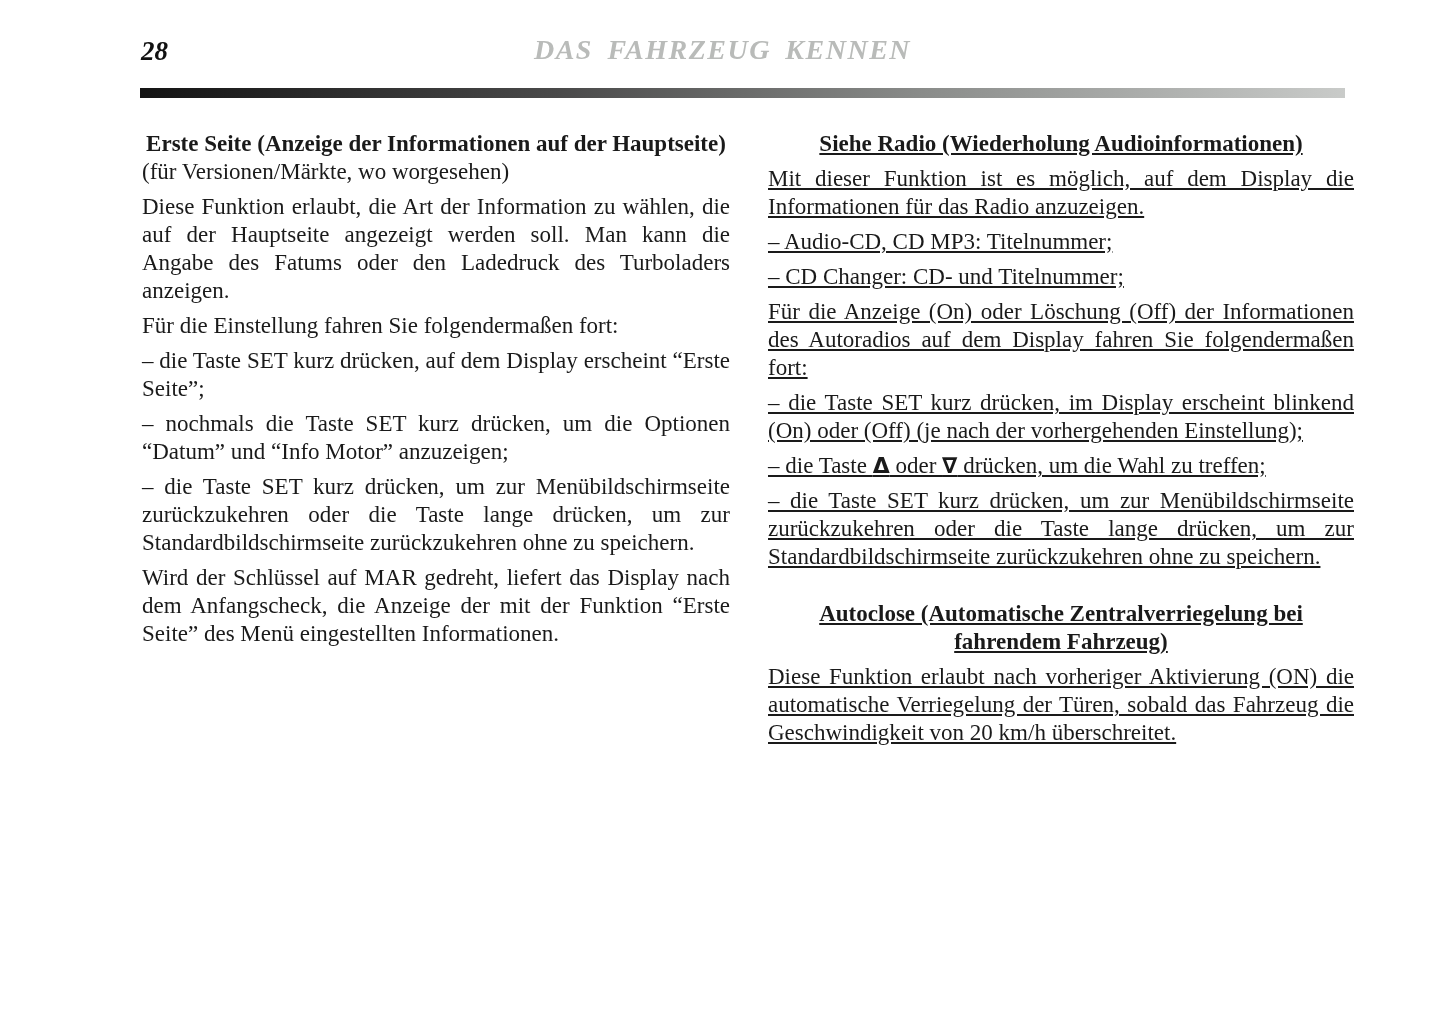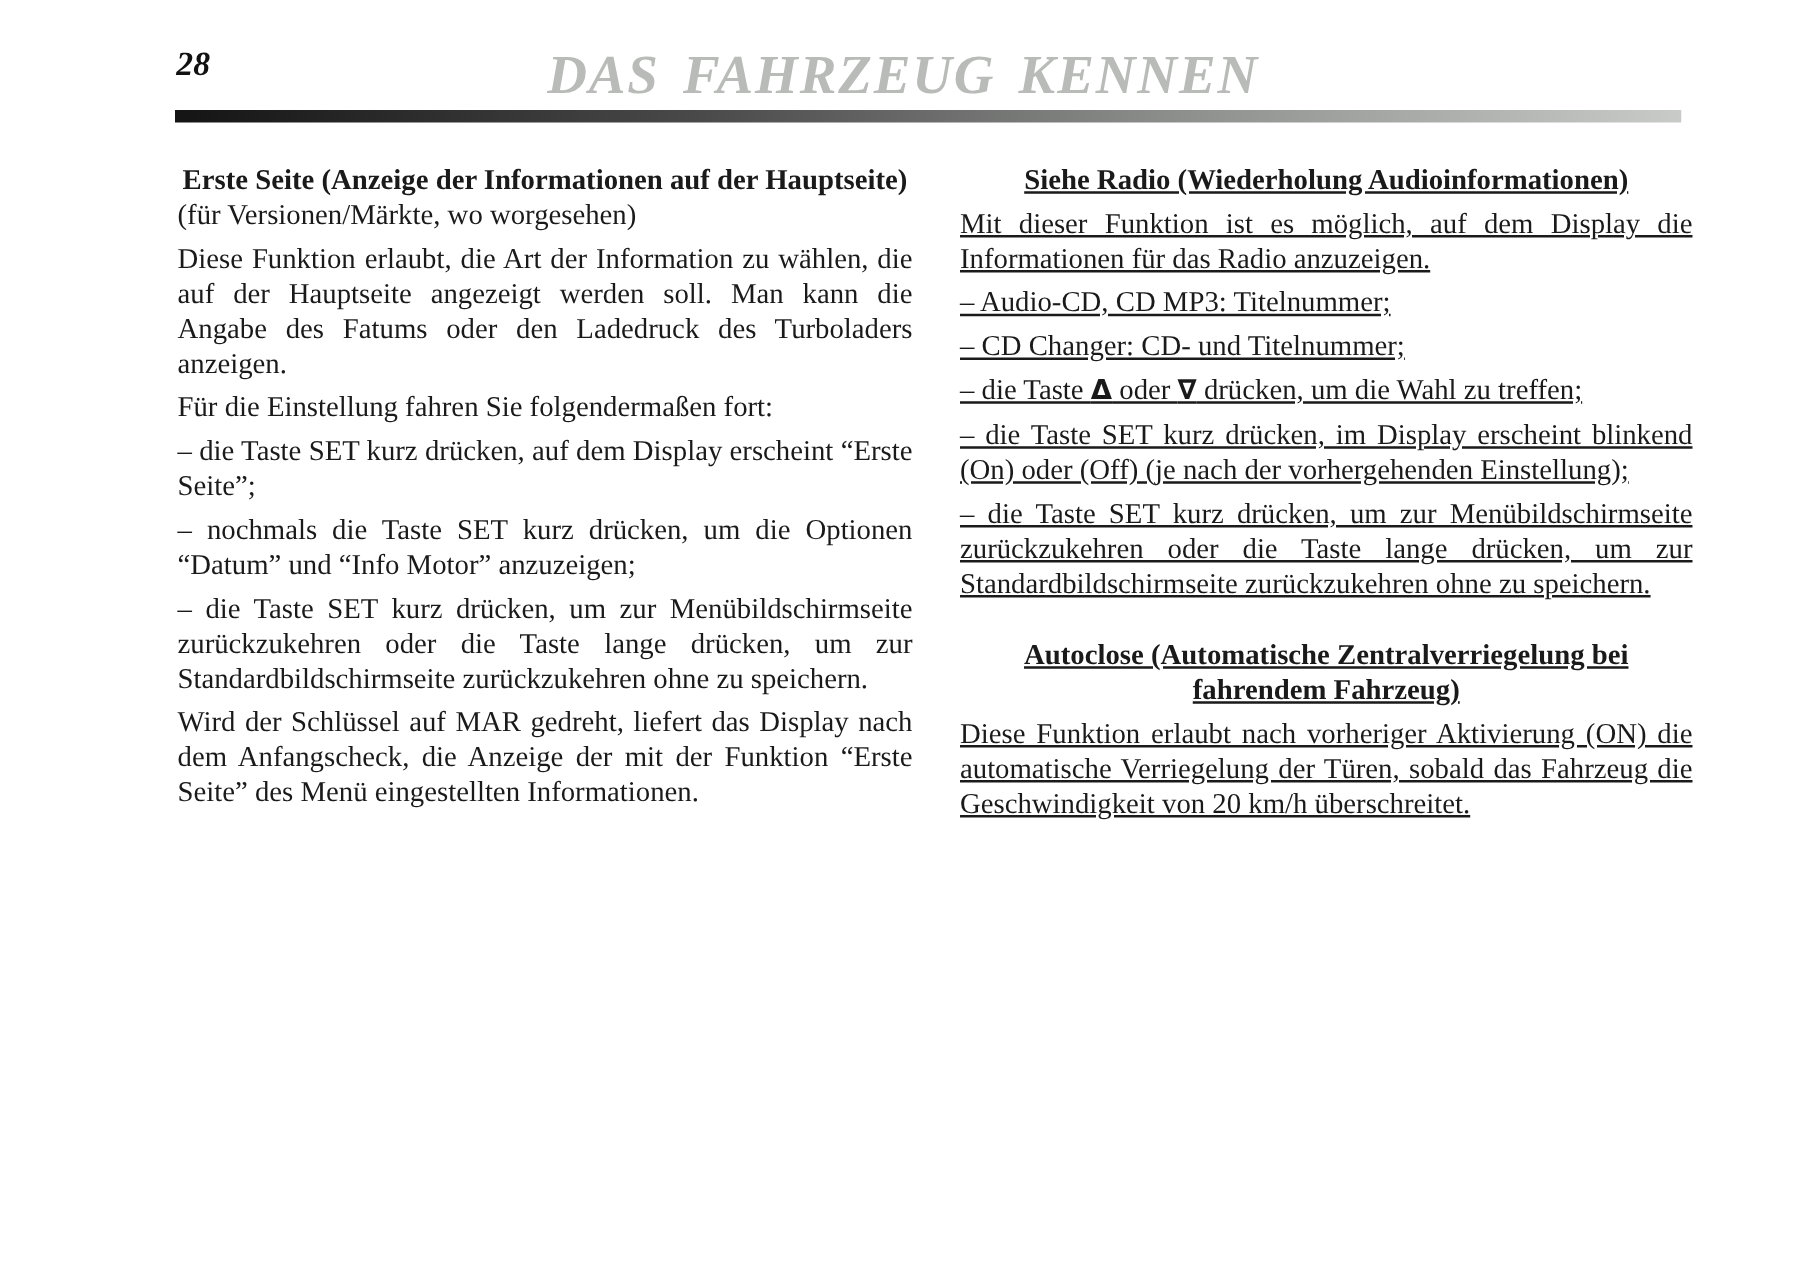--- a/index.html
+++ b/index.html
@@ -25,21 +25,21 @@
     font-style: italic;
     color: #111111;
   }
   .chapter-title {
     position: absolute;
     left: 0;
     top: 34px;
     width: 100%;
     margin: 0;
     text-align: center;
-    font-size: 44px;
+    font-size: 28px;
     font-weight: bold;
     font-style: italic;
     letter-spacing: 1.5px;
     word-spacing: 6px;
     color: #b9bbb9;
   }
   .gradient-rule {
     position: absolute;
     left: 140px;
     top: 88px;
@@ -98,20 +98,21 @@
     <p class="para">– nochmals die Taste SET kurz drücken, um die Optionen “Datum” und “Info Motor” anzuzeigen;</p>
     <p class="para">– die Taste SET kurz drücken, um zur Menübildschirmseite zurückzukehren oder die Taste lange drücken, um zur Standardbildschirmseite zurückzukehren ohne zu speichern.</p>
     <p class="para">Wird der Schlüssel auf MAR gedreht, liefert das Display nach dem Anfangscheck, die Anzeige der mit der Funktion “Erste Seite” des Menü eingestellten Informationen.</p>
   </section>
 
   <section class="col col-right">
     <h2>Siehe Radio (Wiederholung Audioinformationen)</h2>
     <p class="para">Mit dieser Funktion ist es möglich, auf dem Display die Informationen für das Radio anzuzeigen.</p>
     <p class="para">– Audio-CD, CD MP3: Titelnummer;</p>
     <p class="para">– CD Changer: CD- und Titelnummer;</p>
+    <p class="para">Für die Anzeige (On) oder Löschung (Off) der Informationen des Autoradios auf dem Display fahren Sie folgendermaßen fort:</p>
+    <p class="para">– die Taste SET kurz drücken, im Display erscheint blinkend (On) oder (Off) (je nach der vorhergehenden Einstellung);</p>
     <p class="para"><span>– die Taste </span><span class="tri">Δ</span><span> oder </span><span class="tri">∇</span><span> drücken, um die Wahl zu treffen;</span></p>
-    <p class="para">– die Taste SET kurz drücken, im Display erscheint blinkend (On) oder (Off) (je nach der vorhergehenden Einstellung);</p>
     <p class="para">– die Taste SET kurz drücken, um zur Menübildschirmseite zurückzukehren oder die Taste lange drücken, um zur Standardbildschirmseite zurückzukehren ohne zu speichern.</p>
     <h2 class="second-heading">Autoclose (Automatische Zentralverriegelung bei fahrendem Fahrzeug)</h2>
     <p class="para">Diese Funktion erlaubt nach vorheriger Aktivierung (ON) die automatische Verriegelung der Türen, sobald das Fahrzeug die Geschwindigkeit von 20 km/h überschreitet.</p>
   </section>
 
 </div>
 
 </body></html>

